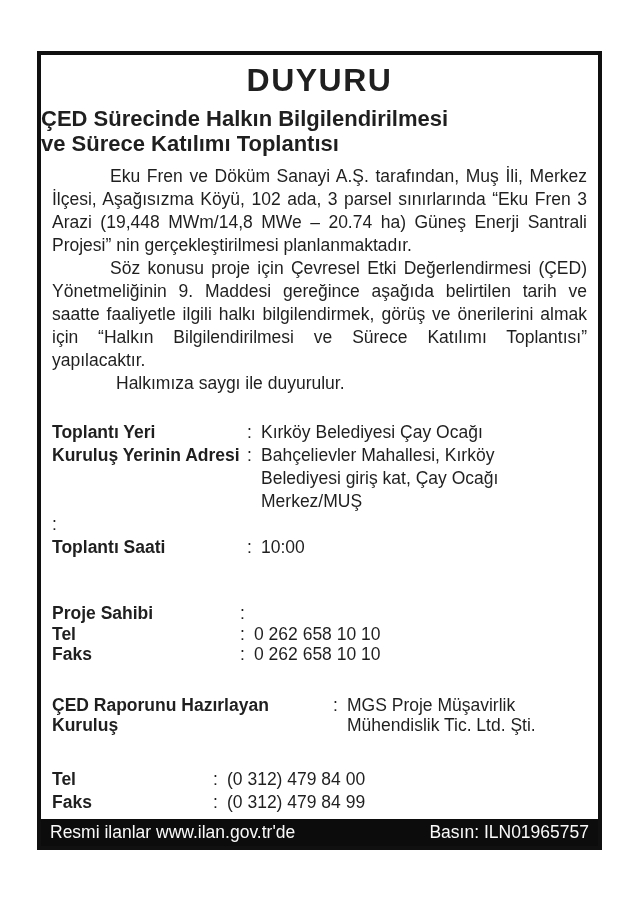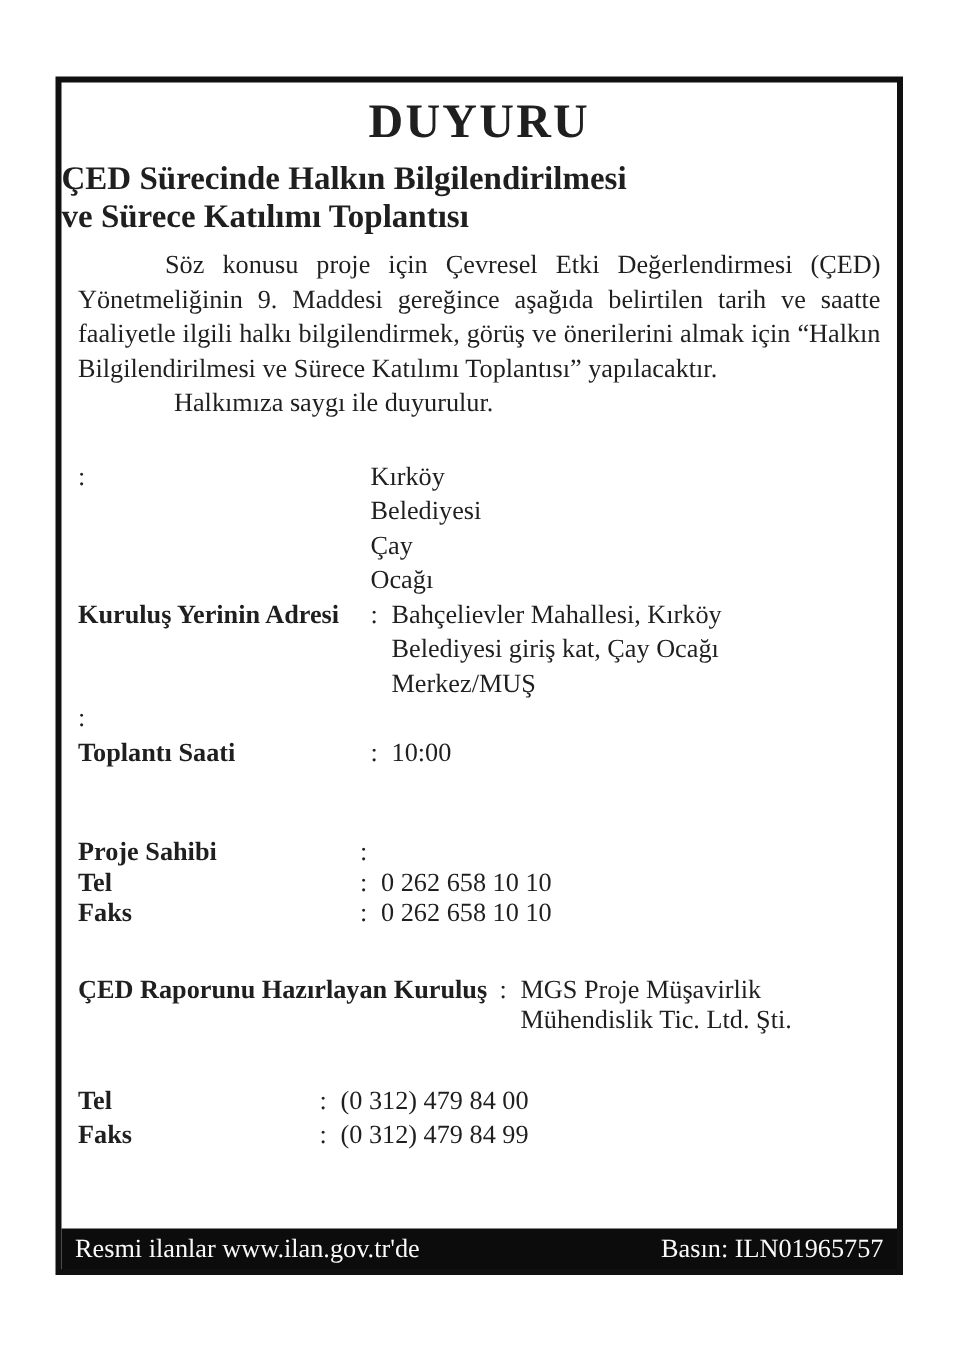--- a/index.html
+++ b/index.html
@@ -1,20 +1,20 @@
 <!DOCTYPE html>
 <html style="--ink: #1f1f1f; --border: #101010; --footer_bg: #0c0c0c; --footer_text: #fafafa; --page_bg: #ffffff;"><head>
 <meta charset="utf-8">
 <style>
   html,body { margin:0; padding:0; background:#ffffff; }
   .page {
     width:631px; height:900px; position:relative; overflow:hidden;
     background:var(--page_bg, #ffffff);
     color:var(--ink, #1f1f1f);
-    font-family:Liberation Serif, serif;
+    font-family:Liberation Sans, sans-serif;
     border-radius:23px;
   }
   .notice {
     position:absolute; left:37px; top:51px; width:565px; height:799px;
     box-sizing:border-box; border:4px solid var(--border, #101010);
     display:flex; flex-direction:column; background:var(--page_bg, #ffffff);
   }
   .title {
     margin:7px 0 0; text-align:center; font-weight:bold;
     font-size:32px; line-height:36px; letter-spacing:1.5px;
@@ -50,26 +50,28 @@
   <div class="notice">
 
     <h1 class="title">DUYURU</h1>
 
     <h2 class="subtitle">
       <span>ÇED Sürecinde Halkın Bilgilendirilmesi</span><br>
       <span>ve Sürece Katılımı Toplantısı</span>
     </h2>
 
     <div class="body">
+      <p>Eku Fren ve Döküm Sanayi A.Ş. tarafından, Muş İli, Merkez İlçesi, Aşağısızma Köyü, 102 ada, 3 parsel sınırlarında “Eku Fren 3 Arazi (19,448 MWm/14,8 MWe – 20.74 ha) Güneş Enerji Santrali Projesi” nin gerçekleştirilmesi planlanmaktadır.</p>
       <p>Söz konusu proje için Çevresel Etki Değerlendirmesi (ÇED) Yönetmeliğinin 9. Maddesi gereğince aşağıda belirtilen tarih ve saatte faaliyetle ilgili halkı bilgilendirmek, görüş ve önerilerini almak için “Halkın Bilgilendirilmesi ve Sürece Katılımı Toplantısı” yapılacaktır.</p>
       <p class="closing">Halkımıza saygı ile duyurulur.</p>
     </div>
 
     <div class="block block-meeting">
       <div class="row">
+        <span class="lbl">Toplantı Yeri</span>
         <span class="sep">:</span>
         <span class="val">Kırköy Belediyesi Çay Ocağı</span>
       </div>
       <div class="row">
         <span class="lbl">Kuruluş Yerinin Adresi</span>
         <span class="sep">:</span>
         <span class="val">Bahçelievler Mahallesi, Kırköy
 Belediyesi giriş kat, Çay Ocağı
 Merkez/MUŞ</span>
       </div>

